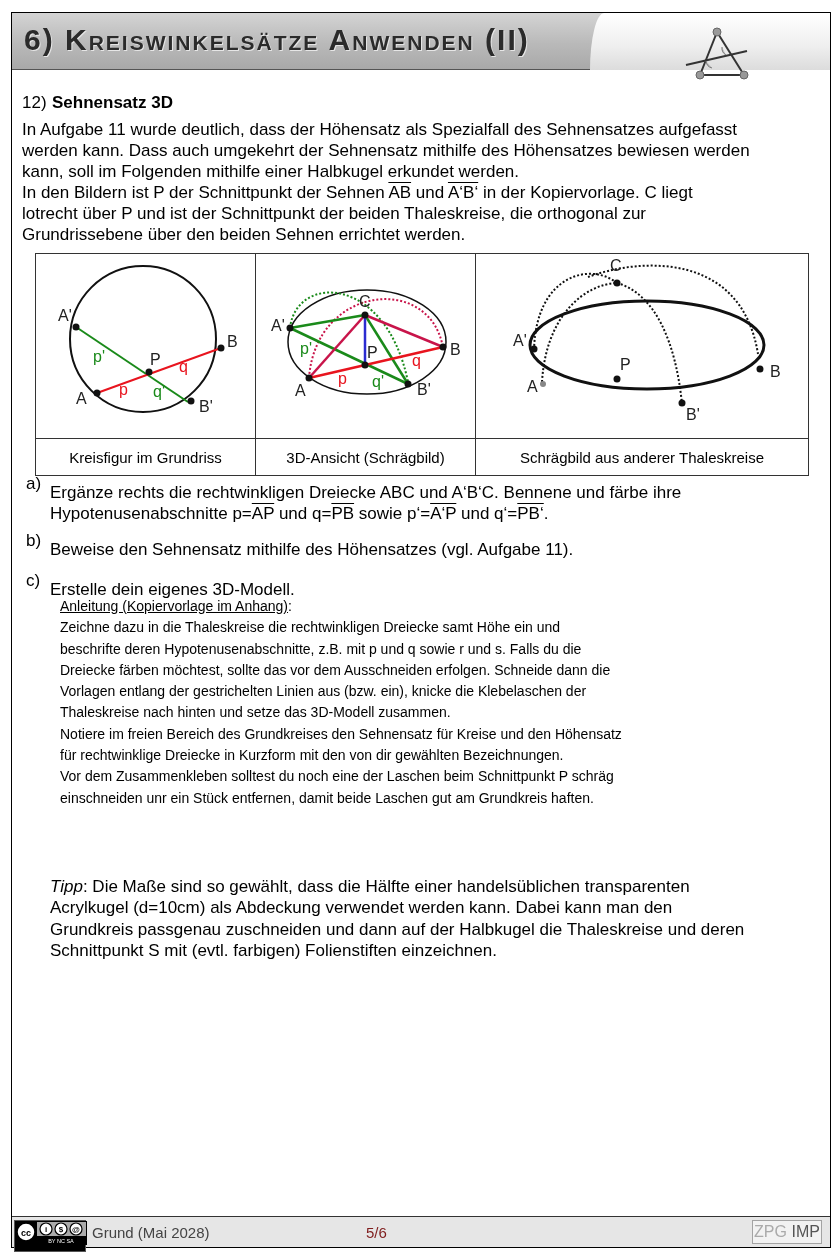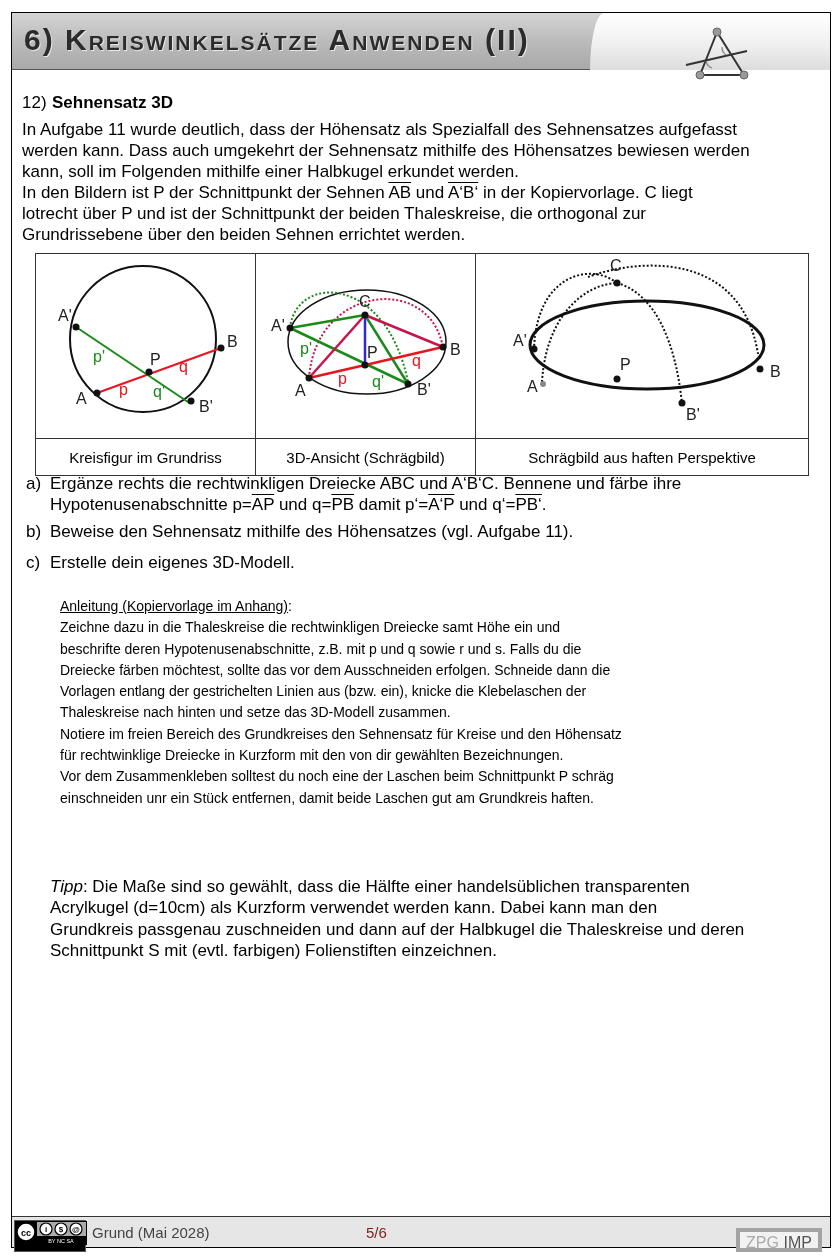--- a/index.html
+++ b/index.html
@@ -40,40 +40,40 @@
     position: absolute; left: 35px; top: 253px; width: 772px; height: 210px;
     border: 1px solid #333; border-collapse: collapse;
   }
   .fig-table td { border: 1px solid #333; vertical-align: middle; text-align: center; padding: 0; }
   .fig-table .cap { height: 37px; font-size: 15px; }
   .fig-table .img { height: 180px; }
 
   .items { position: absolute; left: 26px; top: 473px; width: 800px; font-size: 17px; line-height: 21px; }
   .item { display: flex; margin-bottom: 6px; }
   .item .lbl { width: 24px; flex: none; }
-  .item .txt { flex: 1; }
+  .item .txt { flex: 1; margin-top: 9px; }
 
   .guide { position: absolute; left: 60px; top: 596px; width: 780px; font-size: 14px; line-height: 21.3px; }
   .guide .underline { text-decoration: underline; }
   .tipp { position: absolute; left: 50px; top: 876px; width: 780px; font-size: 17px; line-height: 21.3px; }
   .tipp i { font-style: italic; }
 
   .footer {
     position: absolute; left: 12px; top: 1216px; width: 818px; height: 31px;
     background: #e6e6e6; border-top: 1px solid #333;
   }
   .cc-badge {
     position: absolute; left: 2px; top: 3px; width: 72px; height: 32px;
     background: #000; border: 1px solid #555;
   }
   .footer-author { position: absolute; left: 80px; top: 7px; font-size: 15px; color: #444; }
   .footer-page { position: absolute; left: 354px; top: 7px; font-size: 15px; color: #7f1d1d; }
   .footer-brand {
-    position: absolute; right: 8px; top: 11px; width: 86px; height: 24px;
-    border: 4px solid #a3a3a3; background: #f2f2f2; font-size: 16px; text-align: center; line-height: 22px;
+    position: absolute; right: 8px; top: 3px; width: 70px; height: 24px;
+    border: 1px solid #a3a3a3; background: #f2f2f2; font-size: 16px; text-align: center; line-height: 22px;
   }
   .footer-brand .zpg { color: #aaa; }
   .footer-brand .imp { color: #555; }
 </style>
 </head>
 <body>
 
 <div class="page-frame"></div>
 
 <div class="header">
@@ -178,31 +178,31 @@
         <text x="294" y="123" font-size="16" fill="#222">B</text>
         <text x="144" y="116" font-size="16" fill="#222">P</text>
         <text x="51" y="138" font-size="16" fill="#222">A</text>
         <text x="210" y="166" font-size="16" fill="#222">B'</text>
       </svg>
     </td>
   </tr>
   <tr>
     <td class="cap">Kreisfigur im Grundriss</td>
     <td class="cap">3D-Ansicht (Schrägbild)</td>
-    <td class="cap">Schrägbild aus haften Perspektive</td>
+    <td class="cap">Schrägbild aus anderer Thaleskreise</td>
   </tr>
 </tbody>
   </table>
 
 <div class="items">
   <div class="item">
     <span class="lbl">a)</span>
     <div class="txt">
       <div>Ergänze rechts die rechtwinkligen Dreiecke ABC und A‘B‘C. Bennene und färbe ihre</div>
-      <div><span>Hypotenusenabschnitte  p=</span><span class="ov">AP</span><span> und q=</span><span class="ov">PB</span><span> damit p‘=</span><span class="ov">A‘P</span><span> und q‘=</span><span class="ov">PB‘</span><span>.</span></div>
+      <div><span>Hypotenusenabschnitte  p=</span><span class="ov">AP</span><span> und q=</span><span class="ov">PB</span><span> sowie p‘=</span><span class="ov">A‘P</span><span> und q‘=</span><span class="ov">PB‘</span><span>.</span></div>
     </div>
   </div>
   <div class="item">
     <span class="lbl">b)</span>
     <div class="txt">Beweise den Sehnensatz mithilfe des Höhensatzes (vgl. Aufgabe 11).</div>
   </div>
   <div class="item" style="margin-top:10px">
     <span class="lbl">c)</span>
     <div class="txt">Erstelle dein eigenes 3D-Modell.</div>
   </div>
@@ -216,21 +216,21 @@
   <div>Vorlagen entlang der gestrichelten Linien aus (bzw. ein), knicke die Klebelaschen der</div>
   <div>Thaleskreise nach hinten und setze das 3D-Modell zusammen.</div>
   <div>Notiere im freien Bereich des Grundkreises den Sehnensatz für Kreise und den Höhensatz</div>
   <div>für rechtwinklige Dreiecke in Kurzform mit den von dir gewählten Bezeichnungen.</div>
   <div>Vor dem Zusammenkleben solltest du noch eine der Laschen beim Schnittpunkt P schräg</div>
   <div>einschneiden unr ein Stück entfernen, damit beide Laschen gut am Grundkreis haften.</div>
 </div>
 
 <div class="tipp">
   <div><i>Tipp</i><span>: Die Maße sind so gewählt, dass die Hälfte einer handelsüblichen transparenten</span></div>
-  <div>Acrylkugel (d=10cm) als Kurzform verwendet werden kann. Dabei kann man den</div>
+  <div>Acrylkugel (d=10cm) als Abdeckung verwendet werden kann. Dabei kann man den</div>
   <div>Grundkreis passgenau zuschneiden und dann auf der Halbkugel die Thaleskreise und deren</div>
   <div>Schnittpunkt S mit (evtl. farbigen) Folienstiften einzeichnen.</div>
 </div>
 
 <div class="footer">
   <div class="cc-badge">
     <svg width="72" height="24" viewBox="0 0 72 24">
       <rect x="0" y="0" width="72" height="24" fill="#000"></rect>
       <rect x="22" y="1" width="49" height="14" fill="#ababab"></rect>
       <circle cx="11" cy="11" r="9" fill="#fff" stroke="#000" stroke-width="1.5"></circle>

